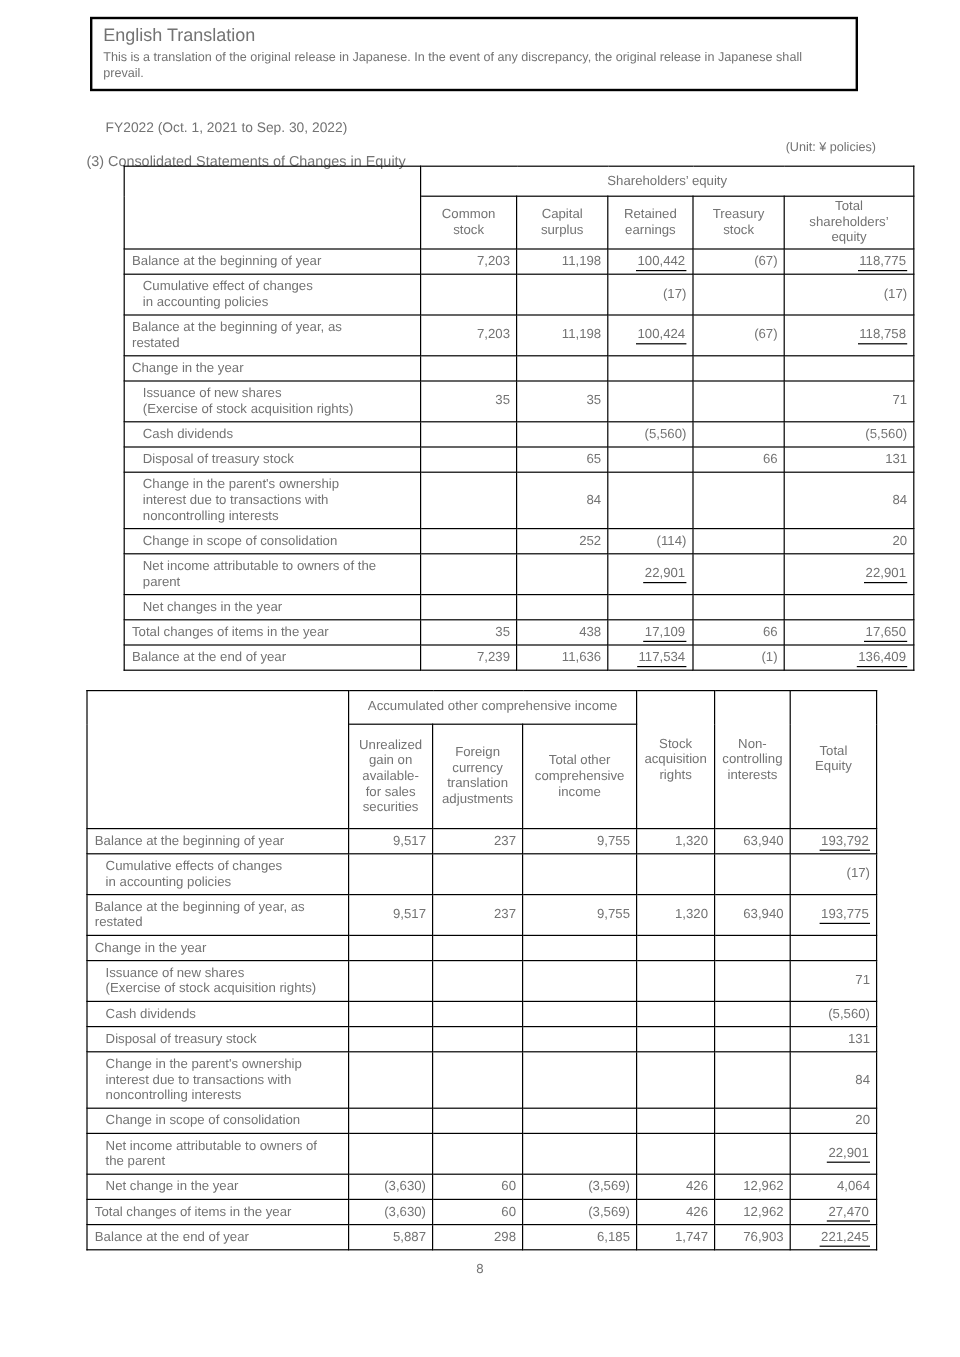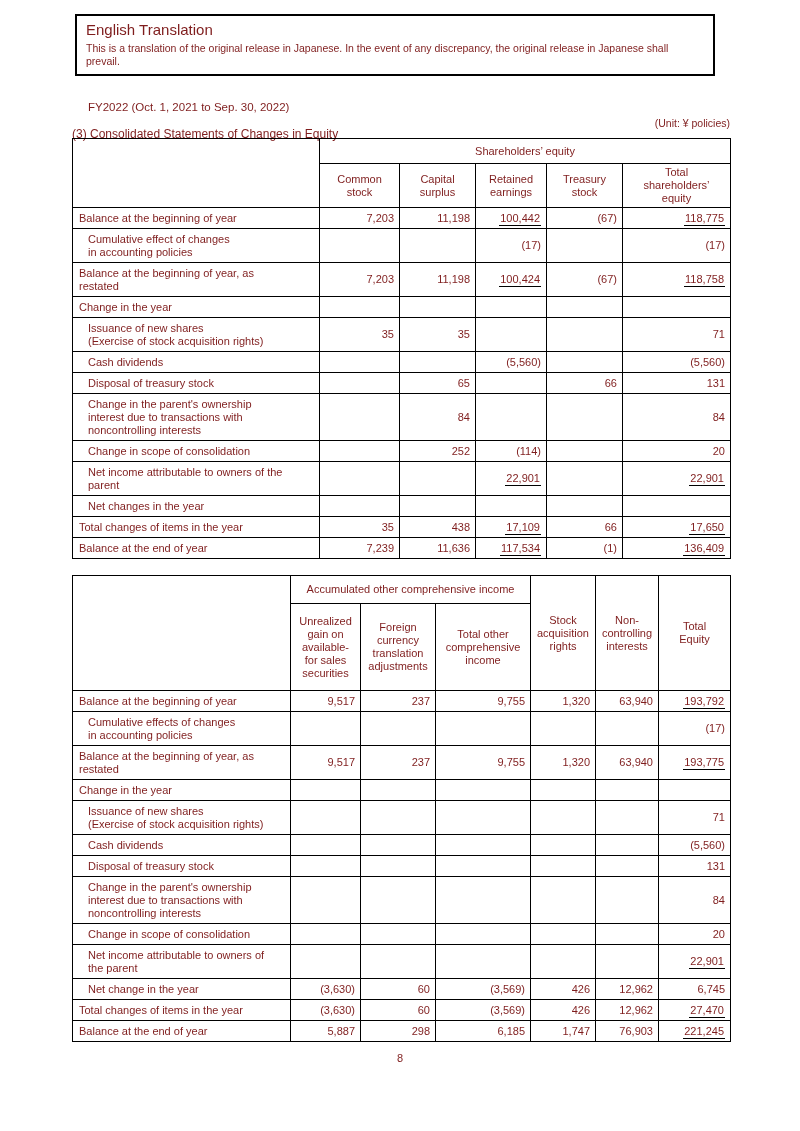--- a/index.html
+++ b/index.html
@@ -1,35 +1,35 @@
 <!DOCTYPE html>
 <html><head>
 <meta charset="utf-8">
 <style>
   * { box-sizing: border-box; }
   html, body { margin: 0; padding: 0; background: #fff; }
   .page {
     position: relative; width: 800px; height: 1131px; background: #fff;
-    font-family: "Liberation Sans", sans-serif; color: #7f1d1d; overflow: hidden;
+    font-family: "Liberation Sans", sans-serif; color: #737373; overflow: hidden;
   }
   .trans-box {
     position: absolute; left: 75px; top: 14px; width: 640px;
     border: 2px solid #000; padding: 4px 9px 6px 9px;
   }
   .trans-title { font-size: 15px; line-height: 19px; margin-bottom: 3px; }
   .trans-body  { font-size: 10.5px; line-height: 13px; }
   .section-title { position: absolute; left: 72px; top: 79px;  font-size: 12px; margin-top: 48px; }
   .fiscal-year   { position: absolute; left: 72px; top: 101px; font-size: 11.5px; margin-left: 16px; }
   .unit-note     { position: absolute; left: 72px; top: 117px; width: 658px; text-align: right; font-size: 10.5px; }
 
   table.t {
     position: absolute; left: 72px; width: 658px;
     border-collapse: collapse; table-layout: fixed; font-size: 11px;
   }
-  .t1 { top: 138px; }
+  .t1 { top: 138px; margin-left: 31px; }
   .t2 { top: 575px; }
   .t th, .t td { border: 1px solid #000; vertical-align: middle; }
   .t th {
     font-weight: normal; text-align: center;
     white-space: pre-line; line-height: 13px; padding: 2px 1px;
   }
   .t1 tr.group-row th { height: 25px; }
   .t1 tr.colheads th  { height: 44px; }
   .t2 tr.group-row th.group { height: 28px; }
   .t2 tr.colheads th  { height: 87px; }
@@ -338,21 +338,21 @@
           <td class="val"></td>
           <td class="val"><span class="u">22,901</span></td>
         </tr>
         <tr>
           <td class="lab ind">Net change in the year</td>
           <td class="val">(3,630)</td>
           <td class="val">60</td>
           <td class="val">(3,569)</td>
           <td class="val">426</td>
           <td class="val">12,962</td>
-          <td class="val">6,745</td>
+          <td class="val">4,064</td>
         </tr>
         <tr>
           <td class="lab">Total changes of items in the year</td>
           <td class="val">(3,630)</td>
           <td class="val">60</td>
           <td class="val">(3,569)</td>
           <td class="val">426</td>
           <td class="val">12,962</td>
           <td class="val"><span class="u">27,470</span></td>
         </tr>

